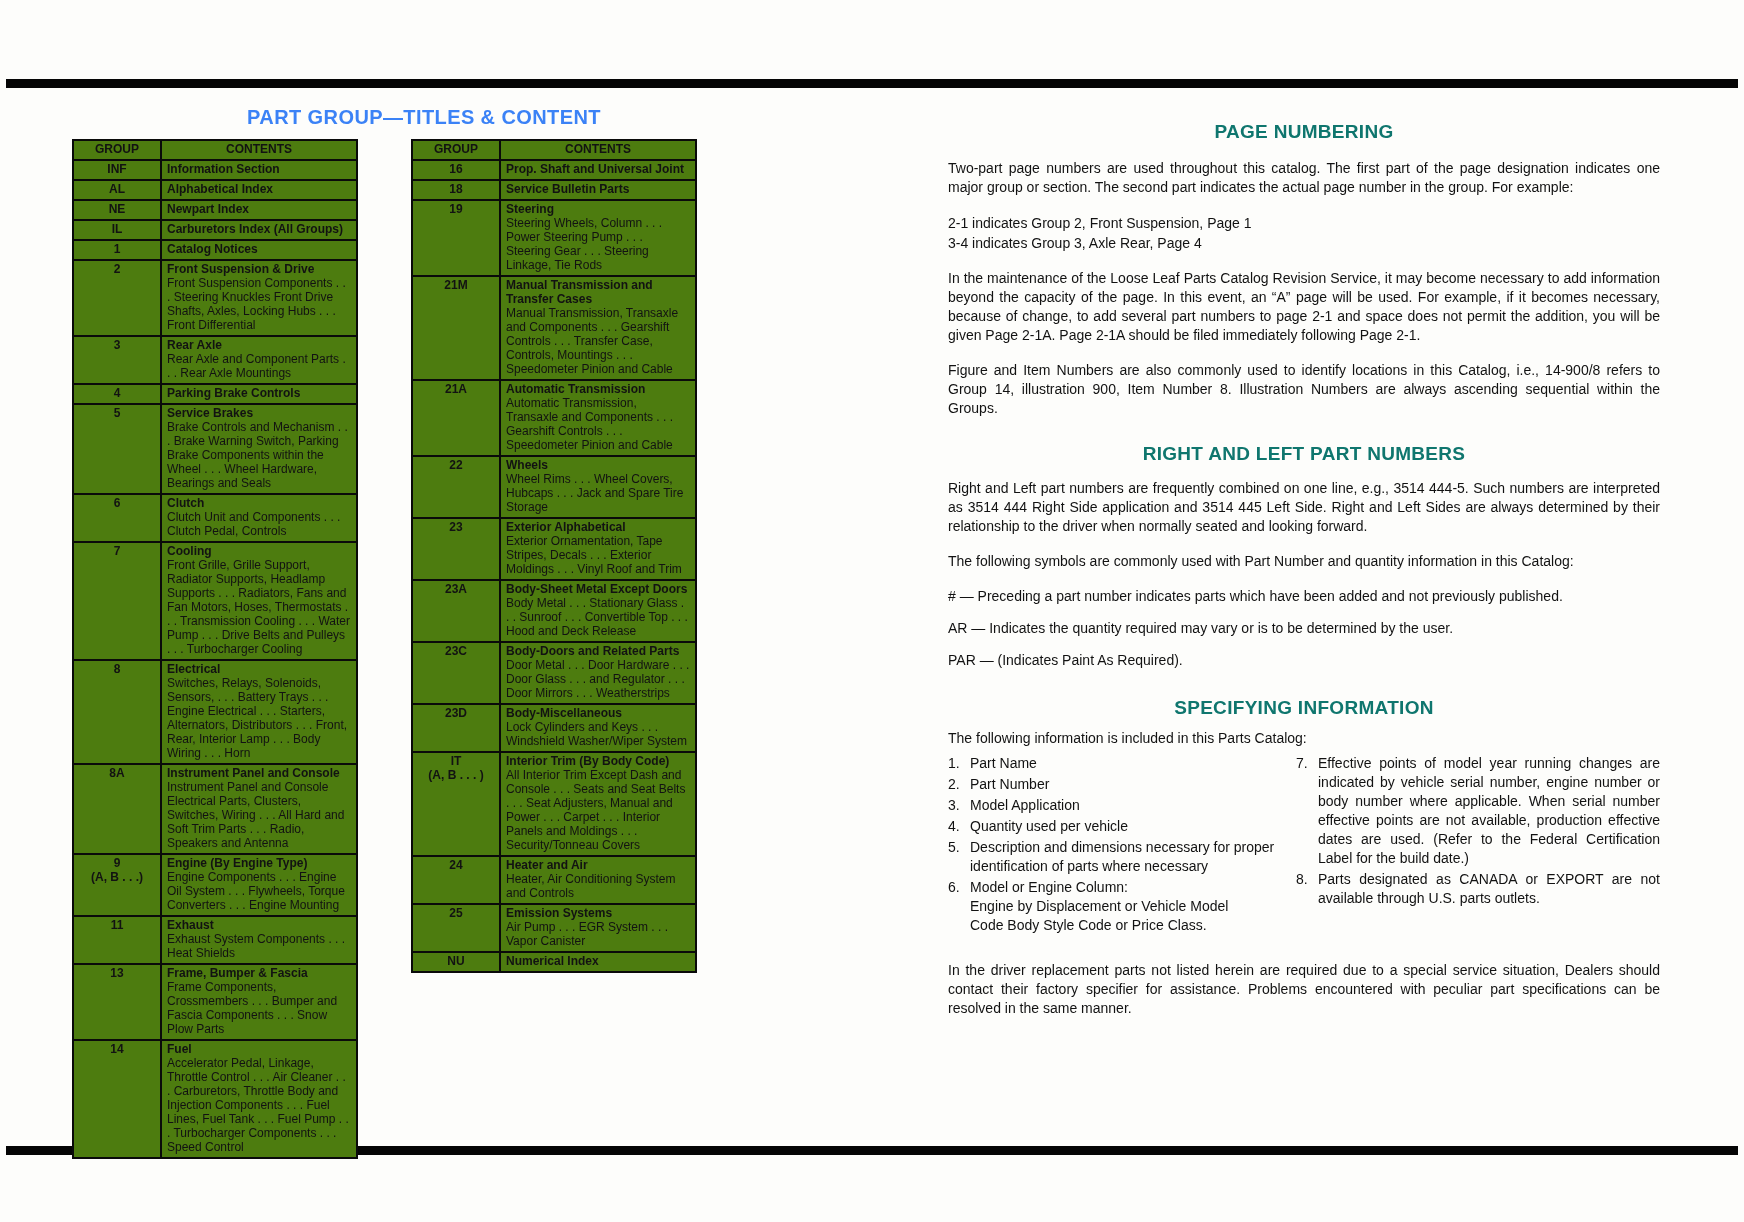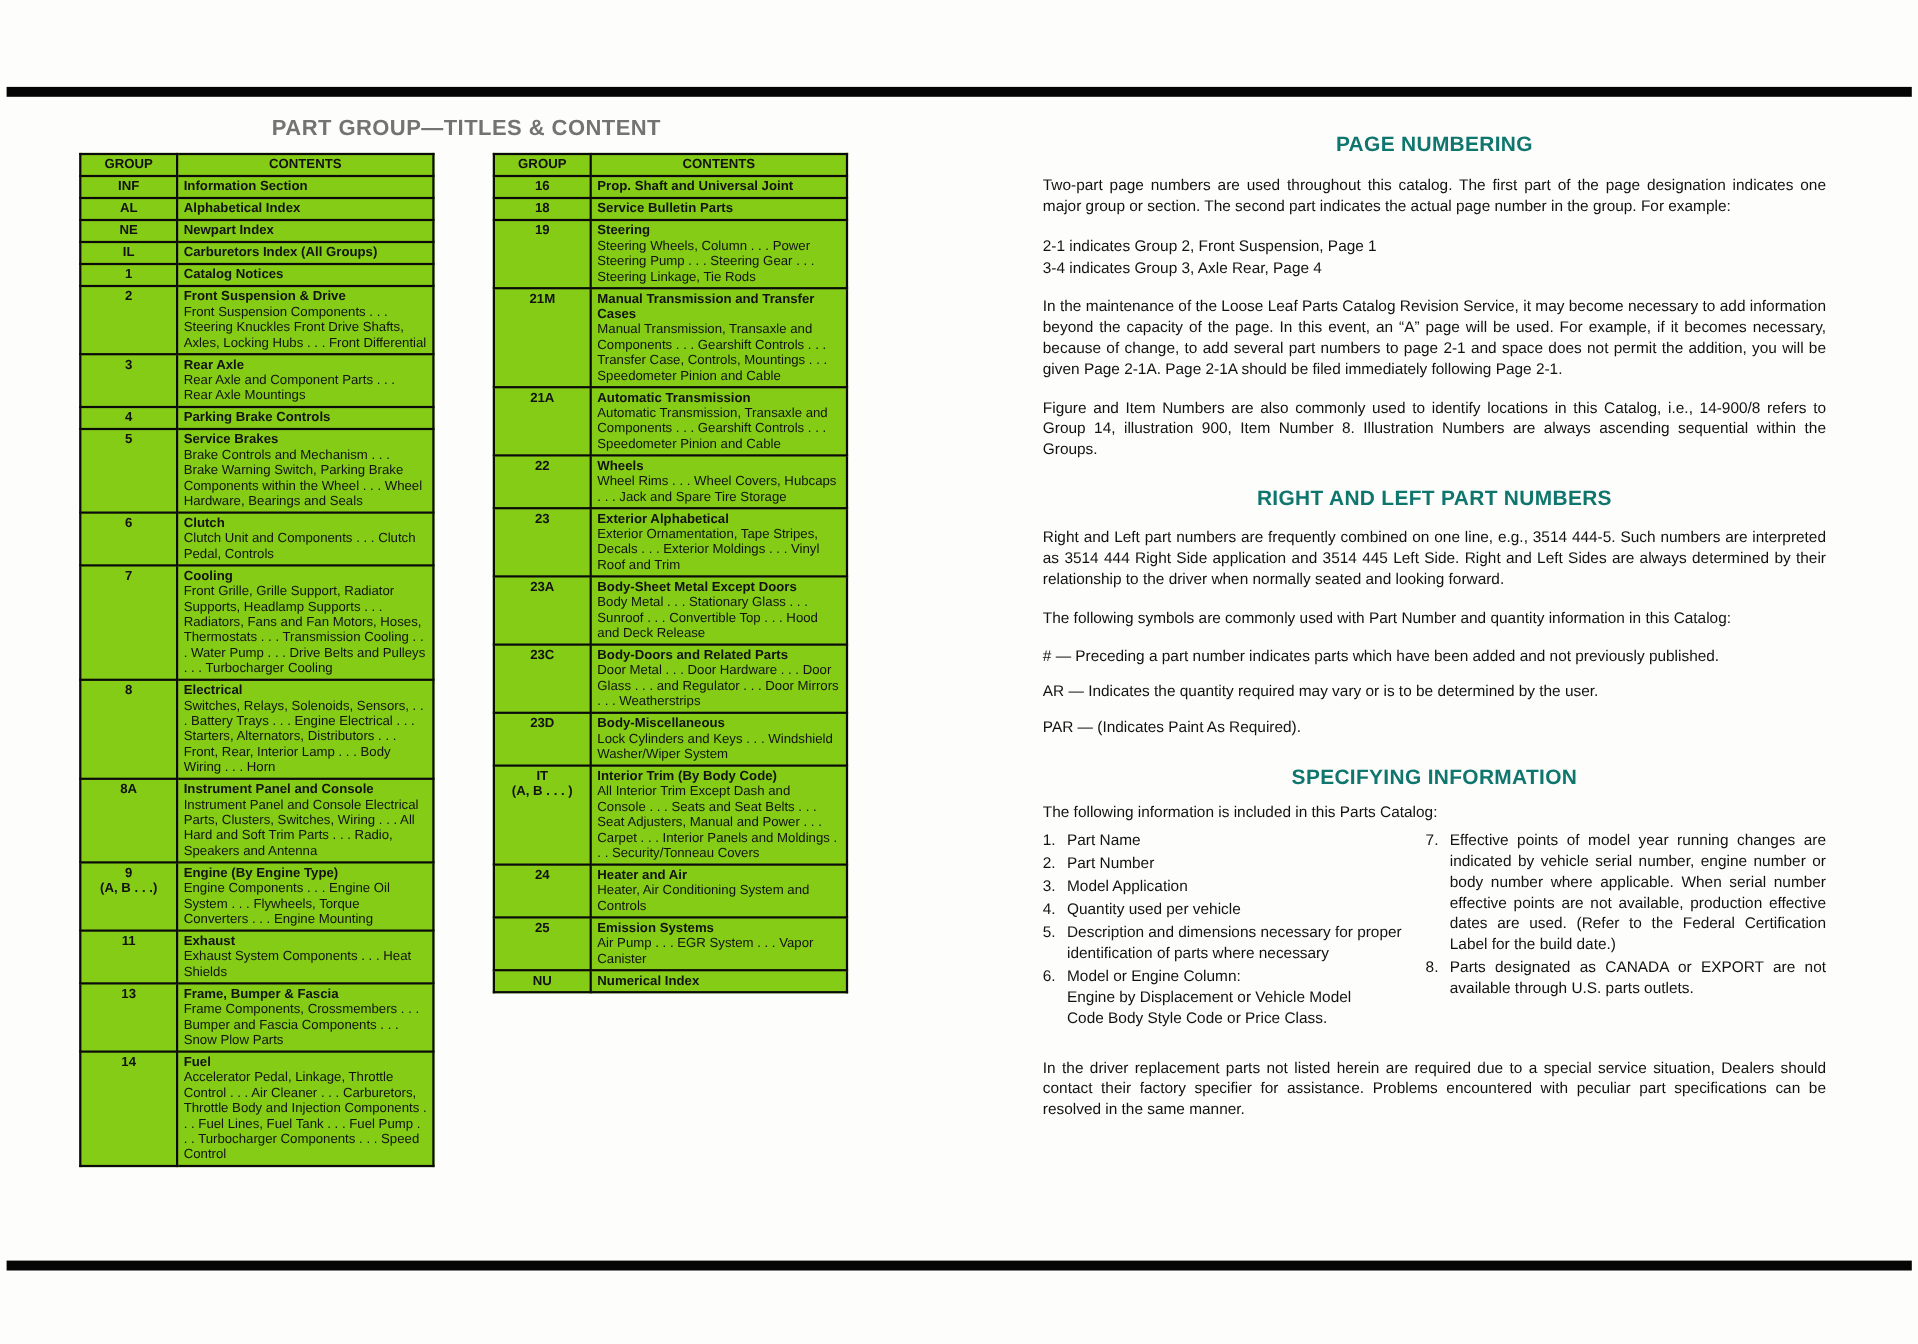--- a/index.html
+++ b/index.html
@@ -13,26 +13,26 @@
   }
   .rule { position:absolute; left:6px; right:6px; height:9px; background:#050505; }
   .rule.top { top:79px; }
   .rule.bottom { top:1146px; }
 
   
   .left-section { position:absolute; left:72px; top:106px; width:704px; }
   .pg-title {
     margin:0 0 10px 0;
     font-size:20px; font-weight:bold; text-align:center;
-    letter-spacing:0.4px; color:#737373;
+    letter-spacing:0.4px; color:#3b82f6;
   }
   .tables { display:flex; align-items:flex-start; gap:53px; }
   table.pg-table {
-    border-collapse:collapse; width:323px; table-layout:fixed;
-    background:#84cc16;
+    border-collapse:collapse; width:286px; table-layout:fixed;
+    background:#4d7c0f;
   }
   table.pg-table th, table.pg-table td {
     border:2px solid #0a0a0a;
     padding:1px 5px 3px 5px;
     font-size:12px; line-height:14px;
     vertical-align:top;
   }
   th.th-group { width:76px; text-align:center; font-weight:bold; font-size:12.5px; }
   th.th-contents { text-align:center; font-weight:bold; font-size:12.5px; }
   td.group-cell { text-align:center; font-weight:bold; }

